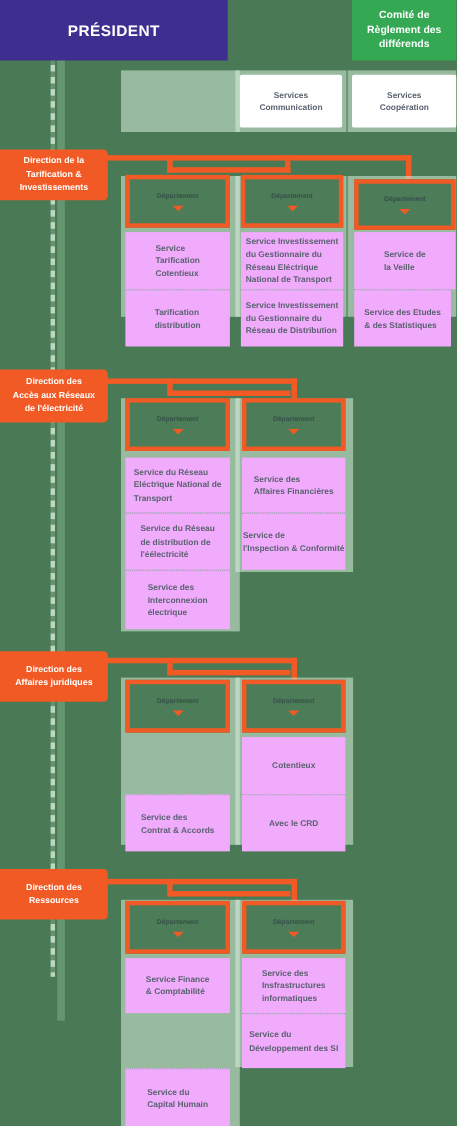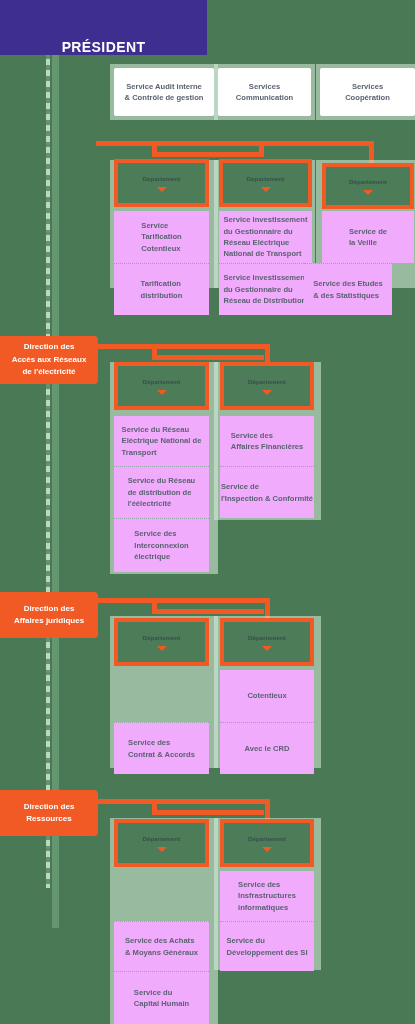--- a/index.html
+++ b/index.html
@@ -21,21 +21,21 @@
   }
   .spine2{
     position:absolute;left:52px;top:48px;width:7px;height:880px;
     background:#86b890;opacity:.45;
   }
 
   
   .president{
     position:absolute;left:0;top:0;width:207px;height:55px;
     background:#3d2e8f;color:#fff;
-    display:flex;align-items:flex-end;justify-content:center;
+    display:flex;align-items:center;justify-content:center;
     font-weight:bold;font-size:14px;letter-spacing:.4px;
   }
   .topgreen{
     position:absolute;top:0;height:55px;background:#34a853;
     color:#fff;display:flex;align-items:center;justify-content:center;
     text-align:center;font-weight:bold;font-size:9.5px;line-height:1.45;
     padding:0 6px;box-sizing:border-box;
   }
   #anre{left:213px;width:100px;}
   #crd{left:320px;width:95px;}
@@ -96,38 +96,44 @@
 
 <div class="canvas">
 
   <div class="spine2"></div>
   <div class="spine"></div>
 
   <div class="president">
     <span>PRÉSIDENT</span>
   </div>
 
+  <div class="topgreen" id="crd">
+    <span style="white-space:pre-line">Comité de
+Règlement des
+différends</span>
+  </div>
 
   <div class="halo" style="left:110px;top:64px;width:108px;height:56px;"></div>
   <div class="halo" style="left:214px;top:64px;width:101px;height:56px;"></div>
   <div class="halo" style="left:316px;top:64px;width:99px;height:56px;"></div>
 
-  <div class="topwhite" id="tw1">
-    <span style="white-space:pre-line">Service Audit interne
-&amp; Contrôle de gestion</span>
-  </div>
   <div class="topwhite" id="tw2">
     <span style="white-space:pre-line">Services
 Communication</span>
   </div>
   <div class="topwhite" id="tw3">
     <span style="white-space:pre-line">Services
 Coopération</span>
   </div>
 
+  <div class="dir" style="top:136px;">
+    <span style="white-space:pre-line">Direction  de la
+Tarification &amp;
+Investissements</span>
+  </div>
   <div class="rail" style="left:96px;top:141px;width:278px;height:5px;"></div>
   <div class="rail" style="left:152px;top:141px;width:5px;height:16px;"></div>
   <div class="rail" style="left:152px;top:152px;width:112px;height:5px;"></div>
   <div class="rail" style="left:259px;top:141px;width:5px;height:16px;"></div>
   <div class="rail" style="left:369px;top:141px;width:5px;height:26px;"></div>
 
   <div class="halo" style="left:110px;top:160px;width:108px;height:128px;"></div>
   <div class="halo" style="left:214px;top:160px;width:101px;height:128px;"></div>
   <div class="halo" style="left:316px;top:160px;width:99px;height:128px;"></div>
 
@@ -163,21 +169,21 @@
   <div class="svc sep" style="left:219px;top:263px;width:93px;height:52px;">
     <span style="white-space:pre-line">Service Investissement
 du Gestionnaire du
 Réseau de Distribution</span>
     </div>
 
   <div class="svc" style="left:322px;top:211px;width:92px;height:52px;">
     <span style="white-space:pre-line">Service de
 la Veille</span>
     </div>
-  <div class="svc sep" style="left:304px;top:263px;width:88px;height:52px;">
+  <div class="svc sep" style="left:322px;top:263px;width:88px;height:52px;">
     <span style="white-space:pre-line">Service des Etudes
 &amp; des Statistiques</span>
     </div>
 
   <div class="dir" style="top:336px;height:48px;">
     <span style="white-space:pre-line">Direction des
 Accès aux Réseaux
 de l'électricité</span>
   </div>
   <div class="rail" style="left:96px;top:344px;width:174px;height:5px;"></div>
@@ -269,23 +275,23 @@
 
   <div class="dept" style="left:114px;top:819px;width:95px;height:48px;">
     <span class="dtext" style="white-space:pre-line">Département</span>
     <span class="chev"></span>
   </div>
   <div class="dept" style="left:220px;top:819px;width:94px;height:48px;">
     <span class="dtext" style="white-space:pre-line">Département</span>
     <span class="chev"></span>
   </div>
 
-  <div class="svc sep" style="left:114px;top:921px;width:95px;height:50px;">
-    <span style="white-space:pre-line">Service des Achats
-&amp; Moyans Généraux</span>
+  <div class="svc" style="left:114px;top:871px;width:95px;height:50px;">
+    <span style="white-space:pre-line">Service Finance
+&amp; Comptabilité</span>
     </div>
   <div class="svc sep" style="left:114px;top:971px;width:95px;height:53px;">
     <span style="white-space:pre-line">Service du
 Capital Humain</span>
     </div>
 
   <div class="svc" style="left:220px;top:871px;width:94px;height:50px;">
     <span style="white-space:pre-line">Service des
 Insfrastructures
 informatiques</span>

